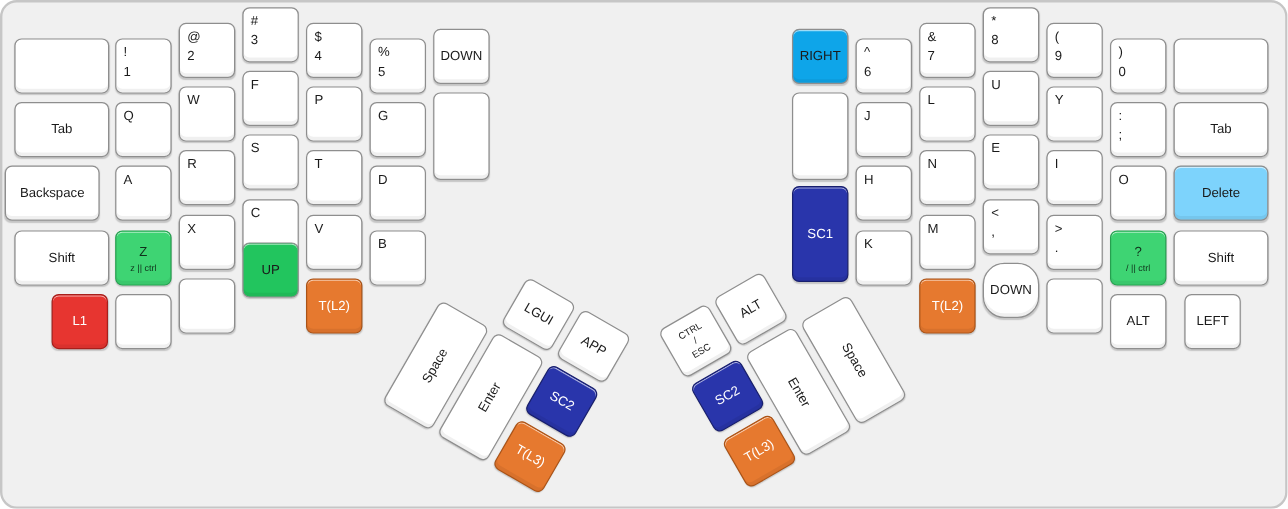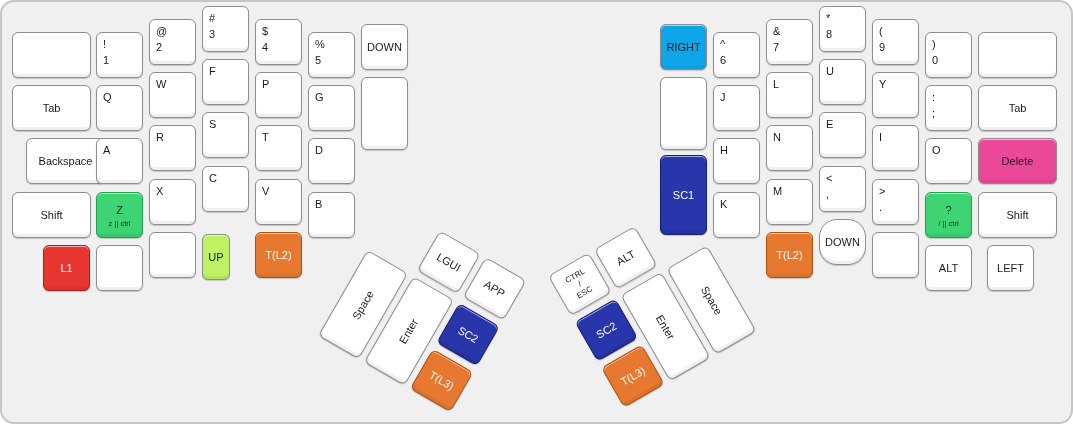--- a/index.html
+++ b/index.html
@@ -41,21 +41,21 @@
       <div class="key ctr" style="left: 10px; top: 30px; width: 79px; height: 46px; background: rgb(255, 255, 255); border-color: rgb(142, 142, 142); color: rgb(26, 26, 26);">
         <div class="klabel">
           <div></div>
         </div>
       </div>
       <div class="key ctr" style="left: 10px; top: 83px; width: 79px; height: 46px; background: rgb(255, 255, 255); border-color: rgb(142, 142, 142); color: rgb(26, 26, 26);">
         <div class="klabel">
           <div>Tab</div>
         </div>
       </div>
-      <div class="key ctr" style="left: 24px; top: 136px; width: 79px; height: 46px; background: rgb(255, 255, 255); border-color: rgb(142, 142, 142); color: rgb(26, 26, 26);">
+      <div class="key ctr" style="left: 2px; top: 136px; width: 79px; height: 46px; background: rgb(255, 255, 255); border-color: rgb(142, 142, 142); color: rgb(26, 26, 26);">
         <div class="klabel">
           <div>Backspace</div>
         </div>
       </div>
       <div class="key ctr" style="left: 10px; top: 190px; width: 79px; height: 46px; background: rgb(255, 255, 255); border-color: rgb(142, 142, 142); color: rgb(26, 26, 26);">
         <div class="klabel">
           <div>Shift</div>
         </div>
       </div>
       <div class="key ctr" style="left: 41px; top: 243px; width: 47px; height: 46px; background: rgb(231, 53, 48); border-color: rgb(168, 31, 27); color: rgb(255, 255, 255);">
@@ -130,21 +130,21 @@
       <div class="key tl" style="left: 200px; top: 110px; width: 47px; height: 46px; background: rgb(255, 255, 255); border-color: rgb(142, 142, 142); color: rgb(26, 26, 26);">
         <div class="klabel">
           <div>S</div>
         </div>
       </div>
       <div class="key tl" style="left: 200px; top: 164px; width: 47px; height: 46px; background: rgb(255, 255, 255); border-color: rgb(142, 142, 142); color: rgb(26, 26, 26);">
         <div class="klabel">
           <div>C</div>
         </div>
       </div>
-      <div class="key ctr" style="left: 200px; top: 232px; width: 28px; height: 46px; background: #bef264; border-color: rgb(142, 142, 142); color: rgb(26, 26, 26);">
+      <div class="key ctr" style="left: 200px; top: 200px; width: 47px; height: 46px; background: #22c55e; border-color: rgb(142, 142, 142); color: rgb(26, 26, 26);">
         <div class="klabel">
           <div>UP</div>
         </div>
       </div>
       <div class="key tl" style="left: 253px; top: 17px; width: 47px; height: 46px; background: rgb(255, 255, 255); border-color: rgb(142, 142, 142); color: rgb(26, 26, 26);">
         <div class="klabel">
           <div>$</div>
           <div>4</div>
         </div>
       </div>
@@ -346,21 +346,21 @@
       <div class="key ctr" style="left: 976px; top: 30px; width: 79px; height: 46px; background: rgb(255, 255, 255); border-color: rgb(142, 142, 142); color: rgb(26, 26, 26);">
         <div class="klabel">
           <div></div>
         </div>
       </div>
       <div class="key ctr" style="left: 976px; top: 83px; width: 79px; height: 46px; background: rgb(255, 255, 255); border-color: rgb(142, 142, 142); color: rgb(26, 26, 26);">
         <div class="klabel">
           <div>Tab</div>
         </div>
       </div>
-      <div class="key ctr" style="left: 976px; top: 136px; width: 79px; height: 46px; background: #ec4899; border-color: rgb(142, 142, 142); color: rgb(26, 26, 26);">
+      <div class="key ctr" style="left: 976px; top: 136px; width: 79px; height: 46px; background: #7dd3fc; border-color: rgb(142, 142, 142); color: rgb(26, 26, 26);">
         <div class="klabel">
           <div>Delete</div>
         </div>
       </div>
       <div class="key ctr" style="left: 976px; top: 190px; width: 79px; height: 46px; background: rgb(255, 255, 255); border-color: rgb(142, 142, 142); color: rgb(26, 26, 26);">
         <div class="klabel">
           <div>Shift</div>
         </div>
       </div>
       <div class="key ctr" style="left: 985px; top: 243px; width: 47px; height: 46px; background: rgb(255, 255, 255); border-color: rgb(142, 142, 142); color: rgb(26, 26, 26);">

